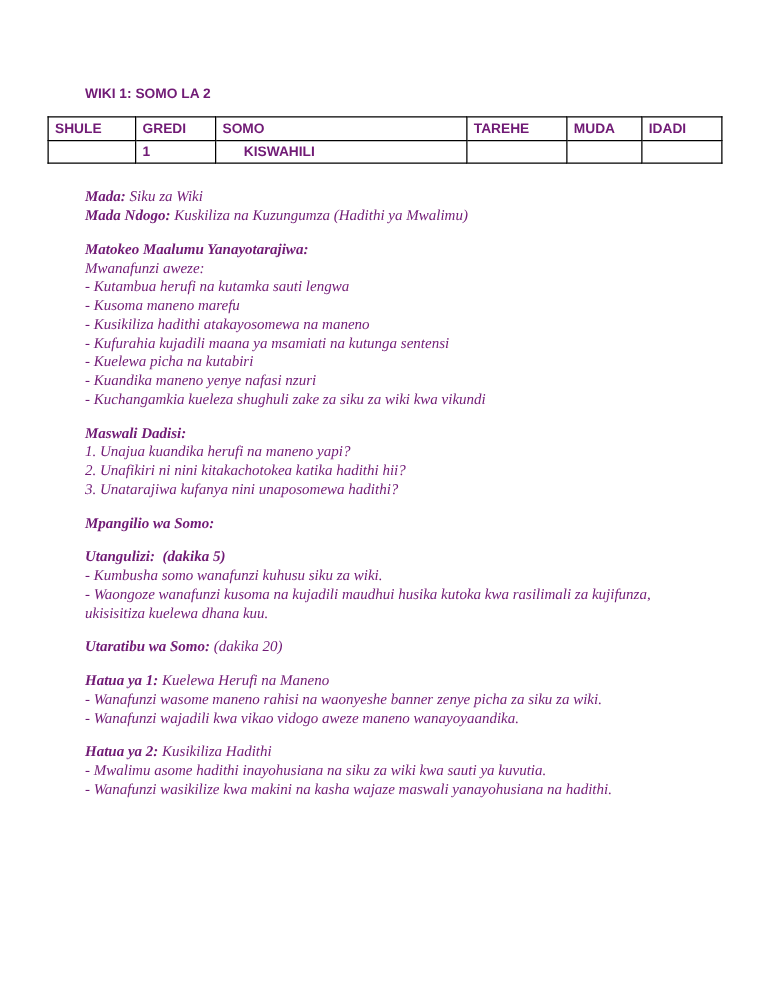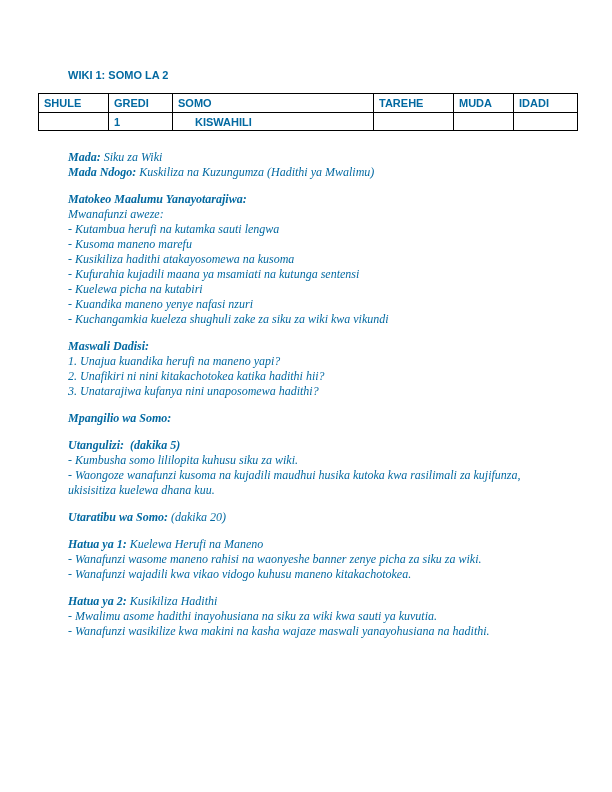--- a/index.html
+++ b/index.html
@@ -4,21 +4,21 @@
 <style>
   html, body { margin: 0; padding: 0; background: #e8e8e8; }
   .page {
     position: relative;
     width: 612px;
     height: 792px;
     margin: 0 auto;
     background: #ffffff;
     overflow: hidden;
     font-family: "Liberation Serif", serif;
-    color: #0369a1;
+    color: #701a75;
   }
   .doc-title {
     padding-top: 68px;
     margin-left: 68px;
     font-family: "Liberation Sans", sans-serif;
     font-weight: bold;
     font-size: 11px;
     line-height: 15px;
     margin-bottom: 10px;
   }
@@ -93,47 +93,47 @@
   <div class="doc-body">
       <div class="block">
         <div class="line"><span class="b">Mada:</span><span> Siku za Wiki</span></div>
         <div class="line"><span class="b">Mada Ndogo:</span><span> Kuskiliza na Kuzungumza (Hadithi ya Mwalimu)</span></div>
       </div>
       <div class="block">
         <div class="line"><span class="b">Matokeo Maalumu Yanayotarajiwa:</span></div>
         <div class="line"><span>Mwanafunzi aweze:</span></div>
         <div class="line"><span>- Kutambua herufi na kutamka sauti lengwa</span></div>
         <div class="line"><span>- Kusoma maneno marefu</span></div>
-        <div class="line"><span>- Kusikiliza hadithi atakayosomewa na kusoma</span></div>
+        <div class="line"><span>- Kusikiliza hadithi atakayosomewa na maneno</span></div>
         <div class="line"><span>- Kufurahia kujadili maana ya msamiati na kutunga sentensi</span></div>
         <div class="line"><span>- Kuelewa picha na kutabiri</span></div>
         <div class="line"><span>- Kuandika maneno yenye nafasi nzuri</span></div>
         <div class="line"><span>- Kuchangamkia kueleza shughuli zake za siku za wiki kwa vikundi</span></div>
       </div>
       <div class="block">
         <div class="line"><span class="b">Maswali Dadisi:</span></div>
         <div class="line"><span>1. Unajua kuandika herufi na maneno yapi?</span></div>
         <div class="line"><span>2. Unafikiri ni nini kitakachotokea katika hadithi hii?</span></div>
         <div class="line"><span>3. Unatarajiwa kufanya nini unaposomewa hadithi?</span></div>
       </div>
       <div class="block">
         <div class="line"><span class="b">Mpangilio wa Somo:</span></div>
       </div>
       <div class="block">
         <div class="line"><span class="b">Utangulizi:  (dakika 5)</span></div>
-        <div class="line"><span>- Kumbusha somo lililopita kuhusu siku za wiki.</span></div>
+        <div class="line"><span>- Kumbusha somo wanafunzi kuhusu siku za wiki.</span></div>
         <div class="line"><span>- Waongoze wanafunzi kusoma na kujadili maudhui husika kutoka kwa rasilimali za kujifunza, ukisisitiza kuelewa dhana kuu.</span></div>
       </div>
       <div class="block">
         <div class="line"><span class="b">Utaratibu wa Somo:</span><span> (dakika 20)</span></div>
       </div>
       <div class="block">
         <div class="line"><span class="b">Hatua ya 1:</span><span> Kuelewa Herufi na Maneno</span></div>
         <div class="line"><span>- Wanafunzi wasome maneno rahisi na waonyeshe banner zenye picha za siku za wiki.</span></div>
-        <div class="line"><span>- Wanafunzi wajadili kwa vikao vidogo kuhusu maneno kitakachotokea.</span></div>
+        <div class="line"><span>- Wanafunzi wajadili kwa vikao vidogo aweze maneno wanayoyaandika.</span></div>
       </div>
       <div class="block">
         <div class="line"><span class="b">Hatua ya 2:</span><span> Kusikiliza Hadithi</span></div>
         <div class="line"><span>- Mwalimu asome hadithi inayohusiana na siku za wiki kwa sauti ya kuvutia.</span></div>
         <div class="line"><span>- Wanafunzi wasikilize kwa makini na kasha wajaze maswali yanayohusiana na hadithi.</span></div>
       </div>
     </div>
 
 </div>
 

